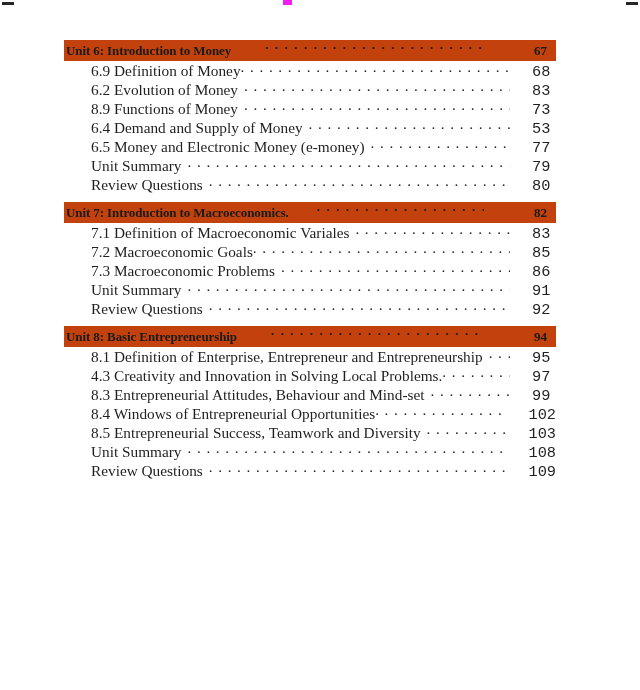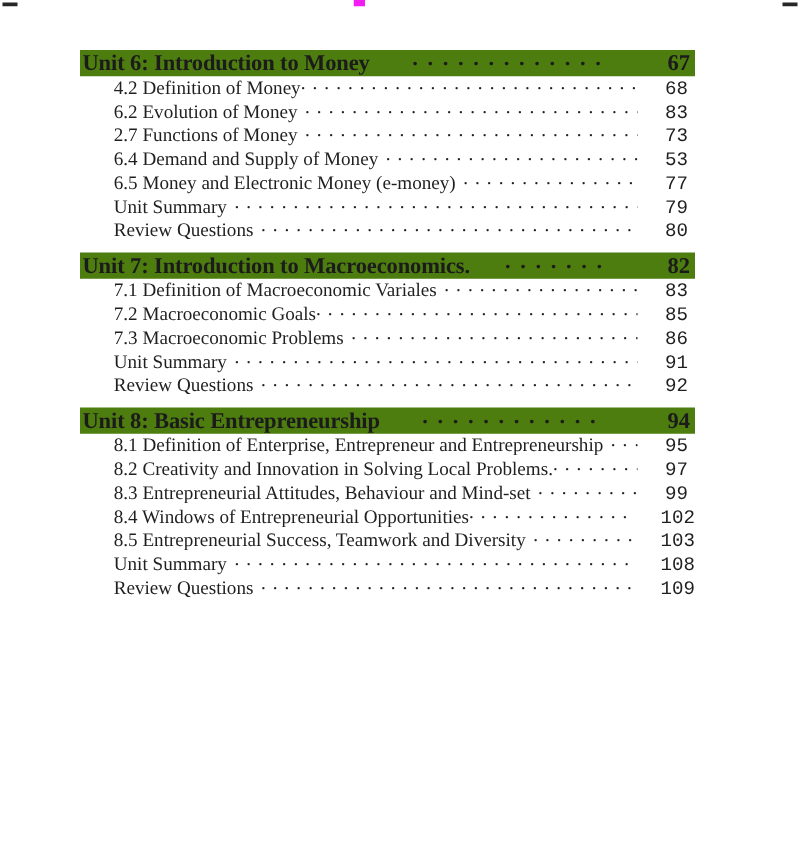--- a/index.html
+++ b/index.html
@@ -50,23 +50,23 @@
     display: flex;
     align-items: baseline;
     width: 100%;
     white-space: nowrap;
     line-height: 19px;
     height: 19px;
   }
 
   
   .toc-row.unit {
-    background: #4d7c0f;
+    background: #c2410c;
     font-weight: bold;
-    font-size: 18px;
+    font-size: 13px;
     height: 21px;
     line-height: 21px;
     padding-left: 2px;
     box-sizing: border-box;
     letter-spacing: -0.1px;
     gap: 28px;
   }
 
   
   .toc-row.sub {
@@ -124,31 +124,31 @@
 <div class="crop-mark right"></div>
 
 <div class="toc" id="toc-root">
     <div class="unit-block">
       <div class="toc-row unit">
         <span class="toc-title">Unit 6: Introduction to Money</span>
         <span class="toc-leader"></span>
         <span class="toc-page">67</span>
       </div>
       <div class="toc-row sub tight">
-        <span class="toc-title">4.2 Definition of Money</span>
+        <span class="toc-title">6.9 Definition of Money</span>
         <span class="toc-leader"></span>
         <span class="toc-page">68</span>
       </div>
       <div class="toc-row sub">
         <span class="toc-title">6.2 Evolution of Money</span>
         <span class="toc-leader"></span>
         <span class="toc-page">83</span>
       </div>
       <div class="toc-row sub">
-        <span class="toc-title">2.7 Functions of Money</span>
+        <span class="toc-title">8.9 Functions of Money</span>
         <span class="toc-leader"></span>
         <span class="toc-page">73</span>
       </div>
       <div class="toc-row sub">
         <span class="toc-title">6.4 Demand and Supply of Money</span>
         <span class="toc-leader"></span>
         <span class="toc-page">53</span>
       </div>
       <div class="toc-row sub">
         <span class="toc-title">6.5 Money and Electronic Money (e-money)</span>
@@ -203,21 +203,21 @@
         <span class="toc-title">Unit 8: Basic Entrepreneurship</span>
         <span class="toc-leader"></span>
         <span class="toc-page">94</span>
       </div>
       <div class="toc-row sub">
         <span class="toc-title">8.1 Definition of Enterprise, Entrepreneur and Entrepreneurship</span>
         <span class="toc-leader"></span>
         <span class="toc-page">95</span>
       </div>
       <div class="toc-row sub tight">
-        <span class="toc-title">8.2 Creativity and Innovation in Solving Local Problems.</span>
+        <span class="toc-title">4.3 Creativity and Innovation in Solving Local Problems.</span>
         <span class="toc-leader"></span>
         <span class="toc-page">97</span>
       </div>
       <div class="toc-row sub">
         <span class="toc-title">8.3 Entrepreneurial Attitudes, Behaviour and Mind-set</span>
         <span class="toc-leader"></span>
         <span class="toc-page">99</span>
       </div>
       <div class="toc-row sub tight">
         <span class="toc-title">8.4 Windows of Entrepreneurial Opportunities</span>

